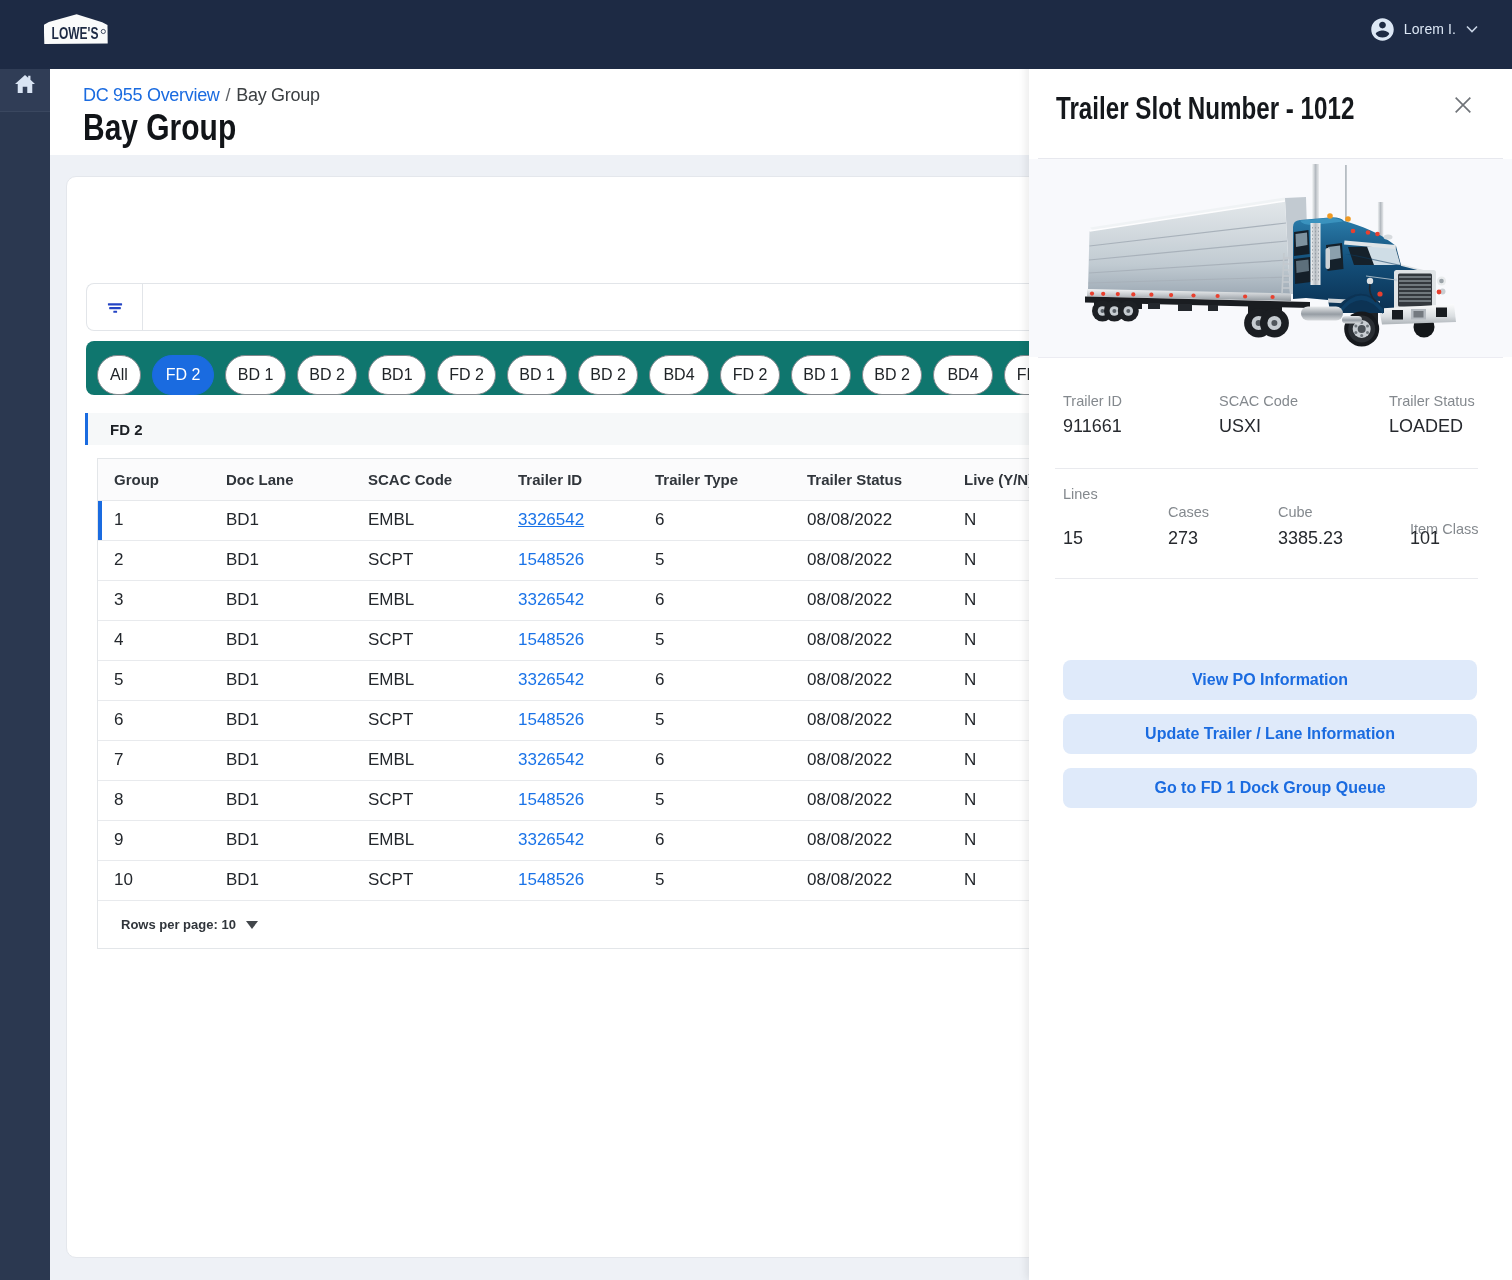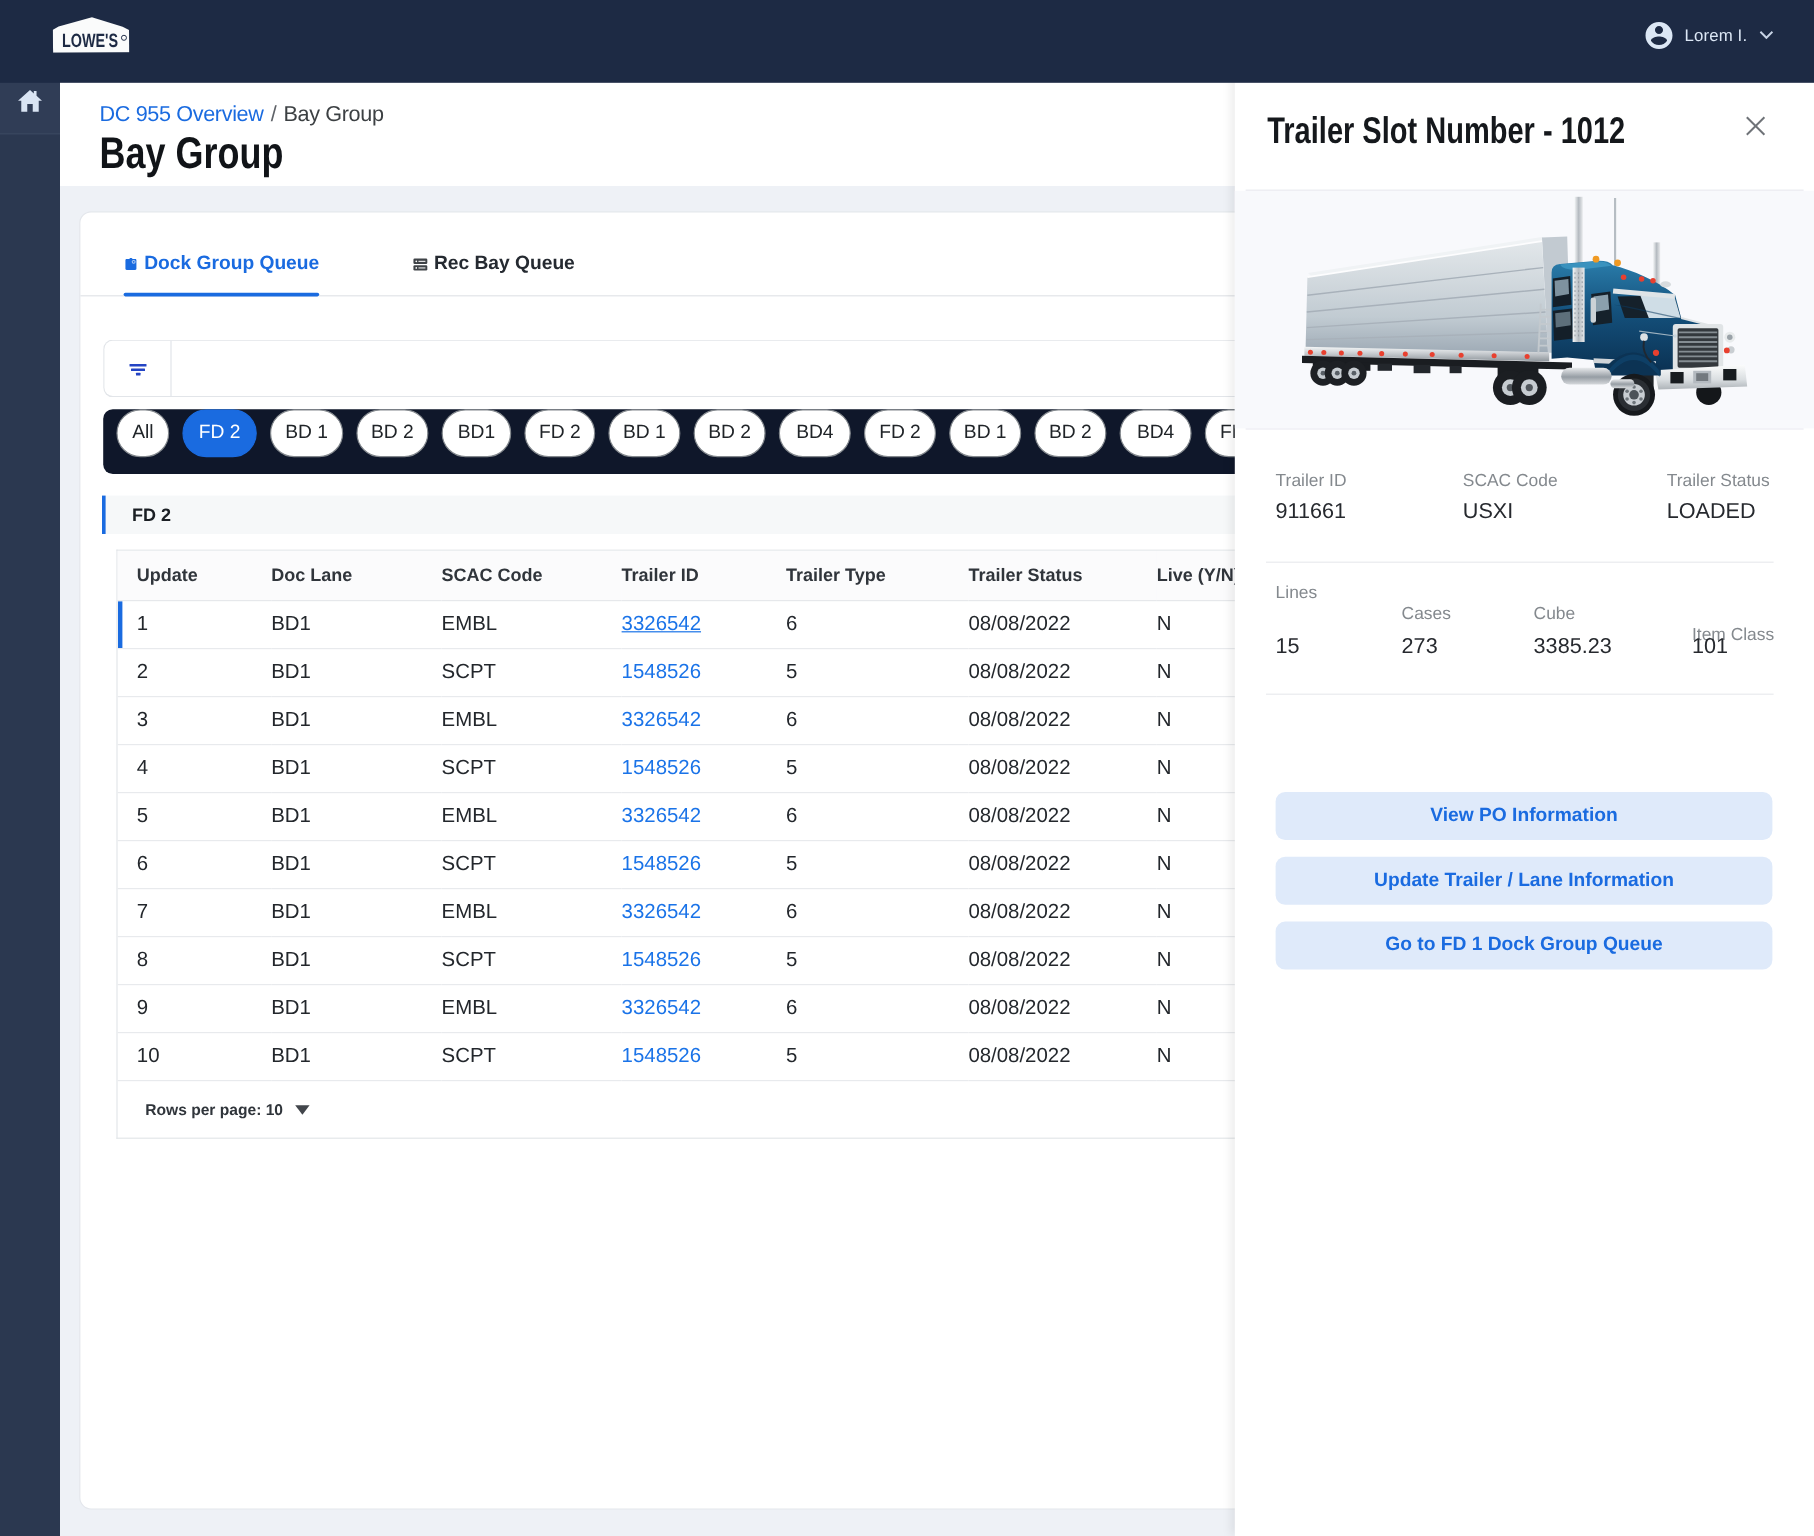--- a/index.html
+++ b/index.html
@@ -20,21 +20,21 @@
   
   .tabs { position:absolute; left:0; top:0; width:100%; height:70px; border-bottom:1px solid #e1e4e8; }
   .tab { position:absolute; top:18px; height:50px; display:flex; align-items:center; gap:5px; font-size:16px; font-weight:600; white-space:nowrap; }
   .tab1 { left:36px; width:163px; color:#1a6be0; }
   .tab2 { left:277px; width:135px; color:#252a31; }
   .tabind { position:absolute; left:36px; top:67px; width:163px; height:3px; background:#1a6be0; border-radius:2px; }
   
   .filterbar { position:absolute; left:19px; top:106px; width:1392px; height:48px; border:1px solid #e2e5e9; border-radius:8px 0 0 8px; border-right:none; }
   .filtercell { position:absolute; left:0; top:0; width:56px; height:46px; border-right:1px solid #e2e5e9; display:flex; align-items:center; justify-content:center; }
   
-  .chipbar { position:absolute; left:19px; top:164px; width:1392px; height:54px; background:#0f172a; border-radius:8px; display:flex; align-items:flex-start; padding-left:11px; gap:11px; overflow:hidden; }
+  .chipbar { position:absolute; left:19px; top:164px; width:1392px; height:54px; background:#0f766e; border-radius:8px; display:flex; align-items:flex-end; padding-left:11px; gap:11px; overflow:hidden; }
   .chip { height:40px; border:1px solid #83888d; border-radius:20px; background:#ffffff; color:#202428; font-size:16px; display:flex; align-items:center; justify-content:center; flex:none; }
   .chip.active { background:#1a6be0; border-color:#1a6be0; color:#ffffff; font-weight:500; }
   
   .sechead { position:absolute; left:18px; top:236px; width:1393px; height:32px; background:#f6f8f9; border-left:3px solid #1a6be0; display:flex; align-items:center; }
   .sechead span { margin-left:22px; font-size:15px; font-weight:700; color:#1b1f24; }
   
   .tbl { position:absolute; left:30px; top:281px; width:1381px; border:1px solid #e3e6e9; border-right:none; background:#fff; }
   table { border-collapse:collapse; width:100%; table-layout:fixed; }
   th { text-align:left; font-size:15px; font-weight:700; color:#30353b; height:41px; background:#fbfbfc; border-bottom:1px solid #e6e8eb; padding:0; }
   td { font-size:17px; color:#23272c; height:40px; border-bottom:1px solid #e8eaed; padding:0; }
@@ -57,36 +57,20 @@
   .dbtn { position:absolute; left:34px; width:414px; height:40px; background:#dfeafa; border-radius:8px; color:#1a6be0; font-size:16px; font-weight:700; display:flex; align-items:center; justify-content:center;margin-top:45px; }
 </style>
 </head>
 <body>
 
 <div class="main">
   <div class="whitehead"></div>
   <div class="crumb"><a>DC 955 Overview</a><span class="sep">/</span>Bay Group</div>
   <h1 class="pagetitle">Bay Group</h1>
   <div class="card">
-    <div class="tabs">
-      <div class="tab tab1"><svg width="16" height="17" viewBox="0 0 24 24" fill="#1a6be0">
-            <path d="M19 3h-4.18C14.4 1.84 13.3 1 12 1c-1.3 0-2.4.84-2.82 2H5c-1.1 0-2 .9-2 2v14c0 1.1.9 2 2 2h14c1.1 0 2-.9 2-2V5c0-1.1-.9-2-2-2z"></path>
-            <circle cx="16.5" cy="7.5" r="3.2" fill="#b3cdf3"></circle>
-            <circle cx="16.5" cy="7.5" r="1.6" fill="#1a6be0"></circle>
-          </svg>Dock Group Queue</div>
-      <div class="tab tab2"><svg width="16" height="15" viewBox="0 0 24 24" fill="#3f4347">
-            <rect x="1" y="2.5" width="22" height="8.5" rx="2"></rect>
-            <rect x="1" y="13" width="22" height="8.5" rx="2"></rect>
-            <circle cx="5.5" cy="6.75" r="1.4" fill="#fff"></circle>
-            <rect x="9" y="6" width="11" height="1.6" fill="#fff"></rect>
-            <circle cx="5.5" cy="17.25" r="1.4" fill="#fff"></circle>
-            <rect x="9" y="16.5" width="11" height="1.6" fill="#fff"></rect>
-          </svg>Rec Bay Queue</div>
-      <div class="tabind"></div>
-    </div>
     <div class="filterbar">
       <div class="filtercell">
         <svg width="20" height="20" viewBox="0 0 24 24" fill="#2444c4">
             <rect x="3.5" y="7.6" width="17" height="2.6" rx="0.5"></rect>
             <rect x="5" y="12" width="14" height="2.6" rx="0.5"></rect>
             <rect x="10" y="16.4" width="4.5" height="2.6" rx="0.5"></rect>
           </svg>
       </div>
     </div>
     <div class="chipbar">
@@ -115,21 +99,21 @@
             <col style="width:128px">
             <col style="width:142px">
             <col style="width:150px">
             <col style="width:137px">
             <col style="width:152px">
             <col style="width:157px">
             <col style="width:515px">
           </colgroup>
         <thead>
           <tr>
-              <th style="padding-left:16px">Update</th>
+              <th style="padding-left:16px">Group</th>
               <th>Doc Lane</th>
               <th>SCAC Code</th>
               <th>Trailer ID</th>
               <th>Trailer Type</th>
               <th>Trailer Status</th>
               <th>Live (Y/N)</th>
             </tr>
         </thead>
         <tbody>
           <tr>

